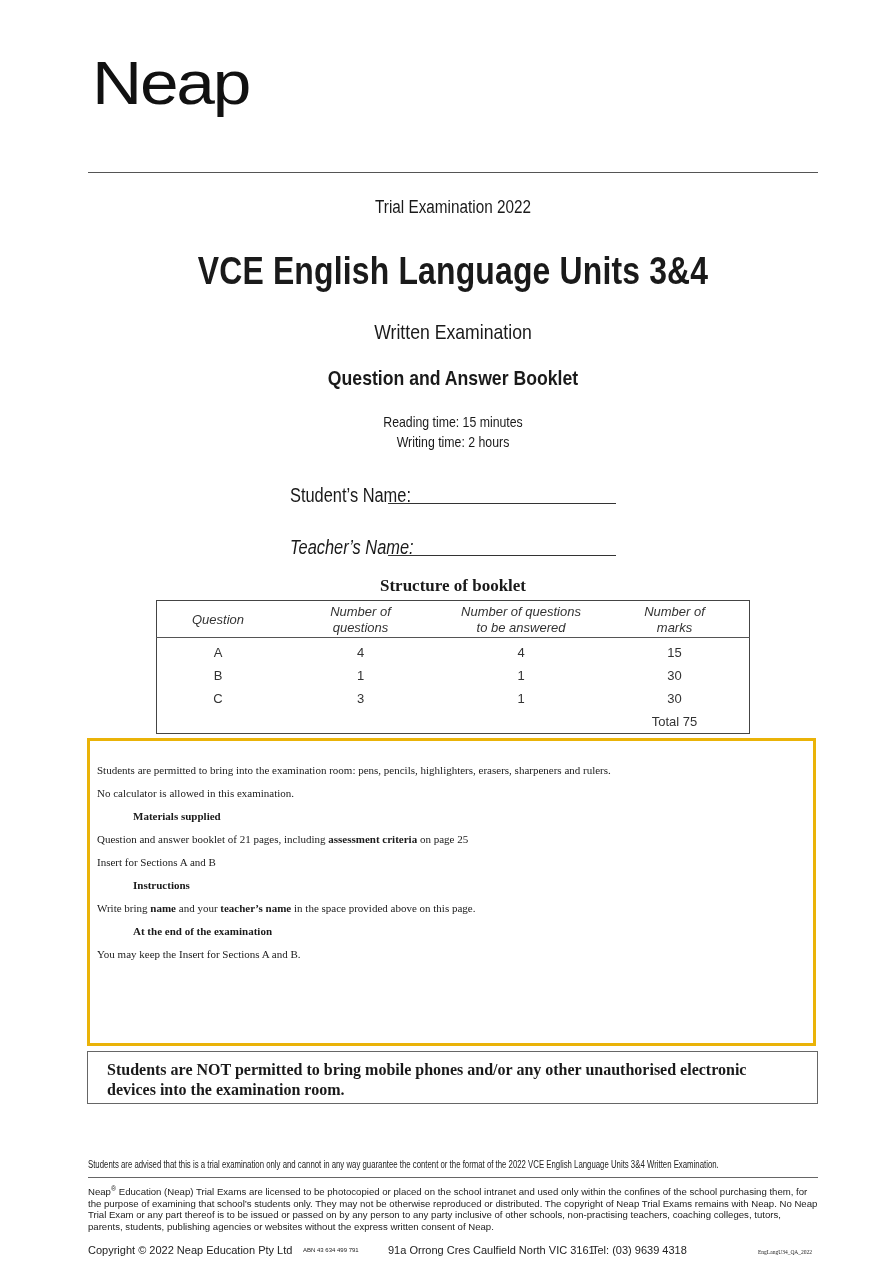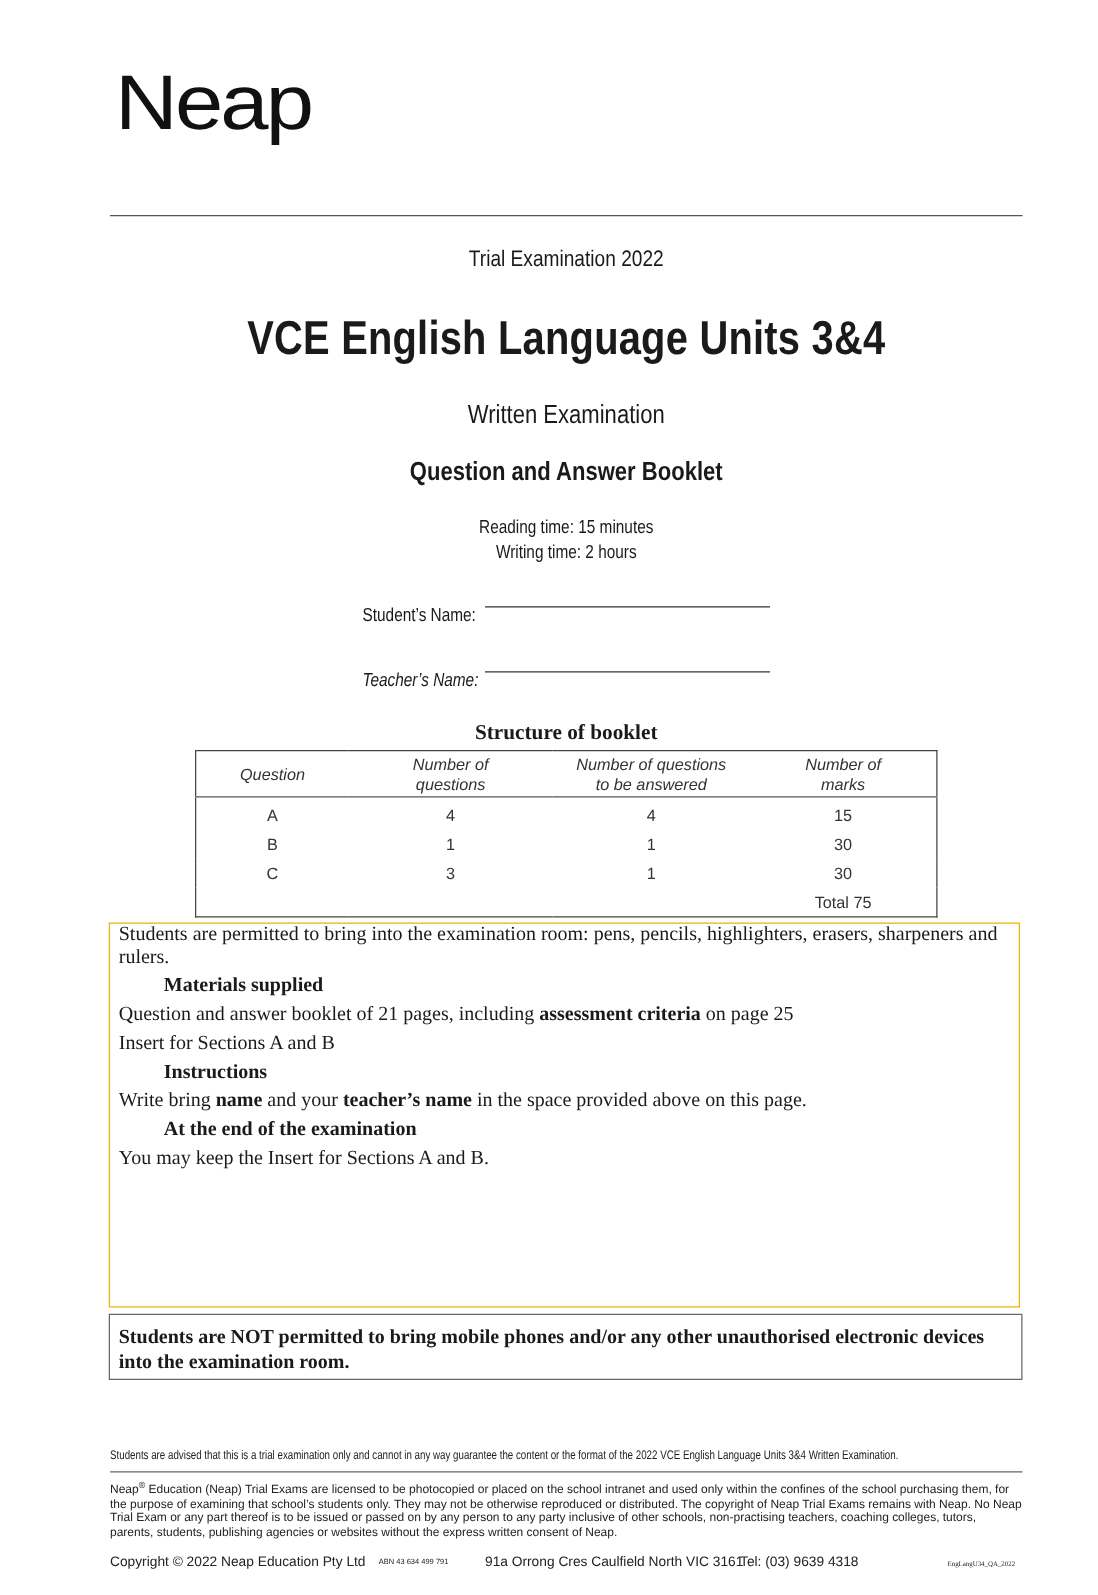--- a/index.html
+++ b/index.html
@@ -8,34 +8,34 @@
     .logo { left: 92px; top: 52px; font-family: "Liberation Sans", sans-serif; font-size: 62px; font-weight: 400; letter-spacing: -2px; color: #111; line-height: 1; transform: scaleX(1.12); transform-origin: left top; }
     .top-rule { left: 88px; top: 172px; width: 730px; height: 1px; background: #555; }
     .centered { left: 0; width: 906px; text-align: center; }
     .trial { top: 197px; font-size: 18px; transform: scaleX(0.85); font-family: "Liberation Sans", sans-serif; }
     .main-title { top: 250px; font-size: 38px; font-weight: 700; font-family: "Liberation Sans", sans-serif; transform: scaleX(0.84); letter-spacing: 0.2px; }
     .subtitle { top: 320px; font-size: 21px; font-family: "Liberation Sans", sans-serif; transform: scaleX(0.84); }
     .booklet { top: 366px; font-size: 21px; font-weight: 700; font-family: "Liberation Sans", sans-serif; transform: scaleX(0.84); }
     .time { font-size: 15px; font-family: "Liberation Sans", sans-serif; transform: scaleX(0.82); }
     .time1 { top: 413px; }
     .time2 { top: 433px; }
-    .namefield { left: 290px; font-family: "Liberation Sans", sans-serif; font-size: 15px; display: flex; }
+    .namefield { left: 290px; font-family: "Liberation Sans", sans-serif; font-size: 20px; display: flex; align-items: flex-end; }
     .namefield .lbl { transform: scaleX(0.82); transform-origin: left; white-space: nowrap; width: 100px; }
     .namefield .line { width: 228px; height: 1px; border-bottom: 1px solid #333; margin-left: -2px; margin-bottom: 3px; }
     .student { top: 484px; }
     .teacher { top: 536px; font-style: italic; }
     .structure-title { top: 576px; left: 0; width: 906px; text-align: center; font-family: "Liberation Serif", serif; font-size: 17px; font-weight: 700; }
     table.structure { position: absolute; left: 156px; top: 600px; width: 594px; border-collapse: collapse; border: 1px solid #444; font-family: "Liberation Sans", sans-serif; font-size: 13px; color: #333; }
     table.structure th { font-style: italic; font-weight: 400; line-height: 16px; padding: 3px 0 1px 0; border-bottom: 1px solid #555; }
     table.structure td { text-align: center; height: 23px; padding: 0; }
     table.structure tr.first td { padding-top: 3px; }
-    .info-box { left: 87px; top: 738px; width: 729px; height: 308px; border: 1px solid #eab308; box-sizing: border-box; padding: 0 7px 0 7px; font-family: "Liberation Serif", serif; font-size: 16px; line-height: 18px; color: #1a1a1a; }
+    .info-box { left: 87px; top: 738px; width: 729px; height: 308px; border: 3px solid #eab308; box-sizing: border-box; padding: 20px 7px 0 7px; font-family: "Liberation Serif", serif; font-size: 11px; line-height: 18px; color: #1a1a1a; }
     .info-box p { margin: 0 0 5px 0; }
     .info-box .h { font-weight: 700; margin-bottom: 5px; margin-left: 36px; }
-    .warn-box { left: 87px; top: 1051px; width: 731px; height: 53px; border: 1px solid #666; box-sizing: border-box; padding: 8px 7px; font-family: "Liberation Serif", serif; font-size: 16px; line-height: 20px; font-weight: 700; color: #1a1a1a; }
+    .warn-box { left: 87px; top: 1051px; width: 731px; height: 53px; border: 1px solid #666; box-sizing: border-box; padding: 8px 19px; font-family: "Liberation Serif", serif; font-size: 16px; line-height: 20px; font-weight: 700; color: #1a1a1a; }
     .advise { left: 88px; top: 1159px; font-family: "Liberation Sans", sans-serif; font-size: 10px; transform: scaleX(0.78); transform-origin: left; white-space: nowrap; color: #222; }
     .bottom-rule { left: 88px; top: 1177px; width: 730px; height: 1px; background: #666; }
     .license { left: 88px; top: 1183px; width: 730px; font-family: "Liberation Sans", sans-serif; font-size: 9.6px; line-height: 11.5px; color: #222; }
     .license sup { font-size: 7px; }
     .copyright-row { left: 88px; top: 1244px; width: 740px; font-family: "Liberation Sans", sans-serif; font-size: 11px; color: #222; white-space: nowrap; }
     .copyright-row span { position: absolute; top: 0; }
     .abn { font-size: 6px !important; top: 3px !important; }
     .code { font-family: "Liberation Serif", serif; font-size: 5.5px; top: 5px !important; }
   </style>
 </head>
@@ -94,20 +94,21 @@
       <td></td>
         <td></td>
         <td></td>
       <td>Total 75</td>
     </tr>
   </tbody>
 </table>
 
 <div class="abs info-box">
   <p>Students are permitted to bring into the examination room: pens, pencils, highlighters, erasers, sharpeners and rulers.</p>
+  <p>No calculator is allowed in this examination.</p>
   <p class="h">Materials supplied</p>
   <p><span>Question and answer booklet of 21 pages, including </span><b>assessment criteria</b><span> on page 25</span></p>
   <p>Insert for Sections A and B</p>
   <p class="h">Instructions</p>
   <p><span>Write bring </span><b>name</b><span> and your </span><b>teacher’s name</b><span> in the space provided above on this page.</span></p>
   <p class="h">At the end of the examination</p>
   <p>You may keep the Insert for Sections A and B.</p>
 </div>
 
 <div class="abs warn-box">Students are NOT permitted to bring mobile phones and/or any other unauthorised electronic devices into the examination room.</div>

